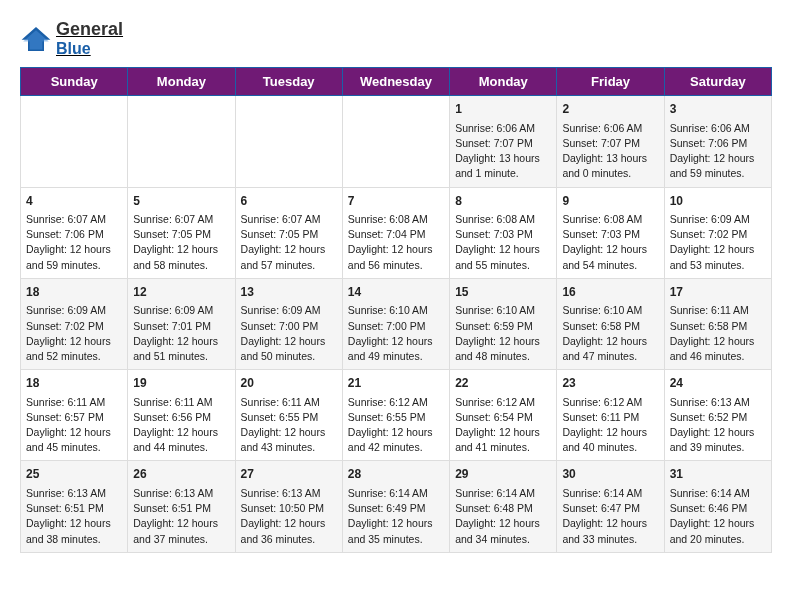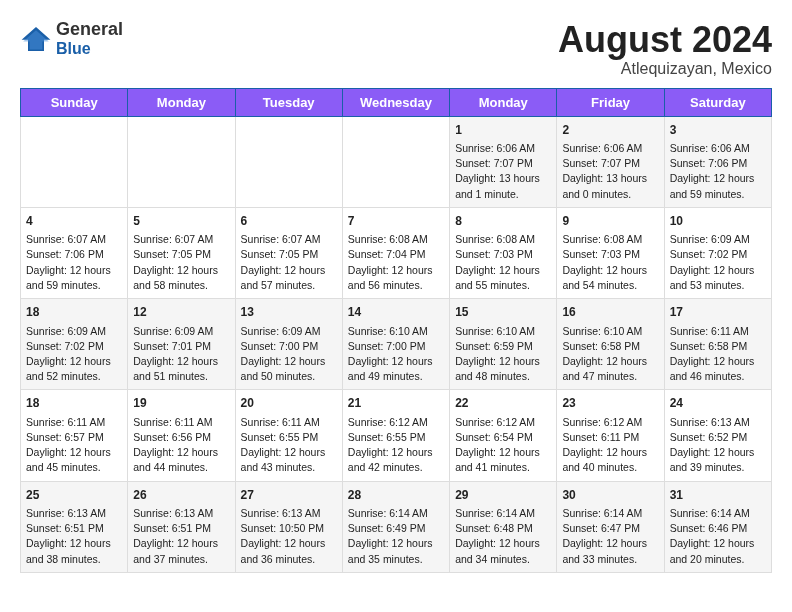--- a/index.html
+++ b/index.html
@@ -8,20 +8,21 @@
       background: #fff;
       width: 792px;
       min-height: 612px;
       padding: 20px;
     }
     .header {
       display: flex;
       justify-content: space-between;
       align-items: flex-start;
       margin-bottom: 10px;
+      text-decoration: underline;
     }
     .logo {
       display: flex;
       align-items: center;
       gap: 4px;
     }
     .logo-text {
       display: flex;
       flex-direction: column;
       line-height: 1.1;
@@ -52,21 +53,21 @@
     .location {
       font-size: 16px;
       color: #444;
     }
     table {
       width: 100%;
       border-collapse: collapse;
       table-layout: fixed;
     }
     thead tr {
-      background-color: #8b5cf6;
+      background-color: #701a75;
       color: white;
     }
     thead th {
       padding: 6px 4px;
       font-size: 13px;
       font-weight: bold;
       text-align: center;
       border: 1px solid #1a5fa8;
     }
     tbody tr {
@@ -100,24 +101,20 @@
 <div class="header">
   <div class="logo">
     <svg class="logo-icon" viewBox="0 0 40 34" xmlns="http://www.w3.org/2000/svg">
       <polygon points="20,2 38,18 30,18 30,32 10,32 10,18 2,18" fill="#1a5fa8"></polygon>
       <polygon points="20,6 36,20 28,20 28,30 12,30 12,20 4,20" fill="#4a90d9" opacity="0.5"></polygon>
     </svg>
     <div class="logo-text">
       <span class="logo-general">General</span>
       <span class="logo-blue">Blue</span>
     </div>
-  </div>
-  <div class="title-block">
-    <div class="month-year">August 2024</div>
-    <div class="location">Atlequizayan, Mexico</div>
   </div>
 </div>
 
 <table>
   <thead>
     <tr>
     <th>Sunday</th>
         <th>Monday</th>
         <th>Tuesday</th>
         <th>Wednesday</th>

